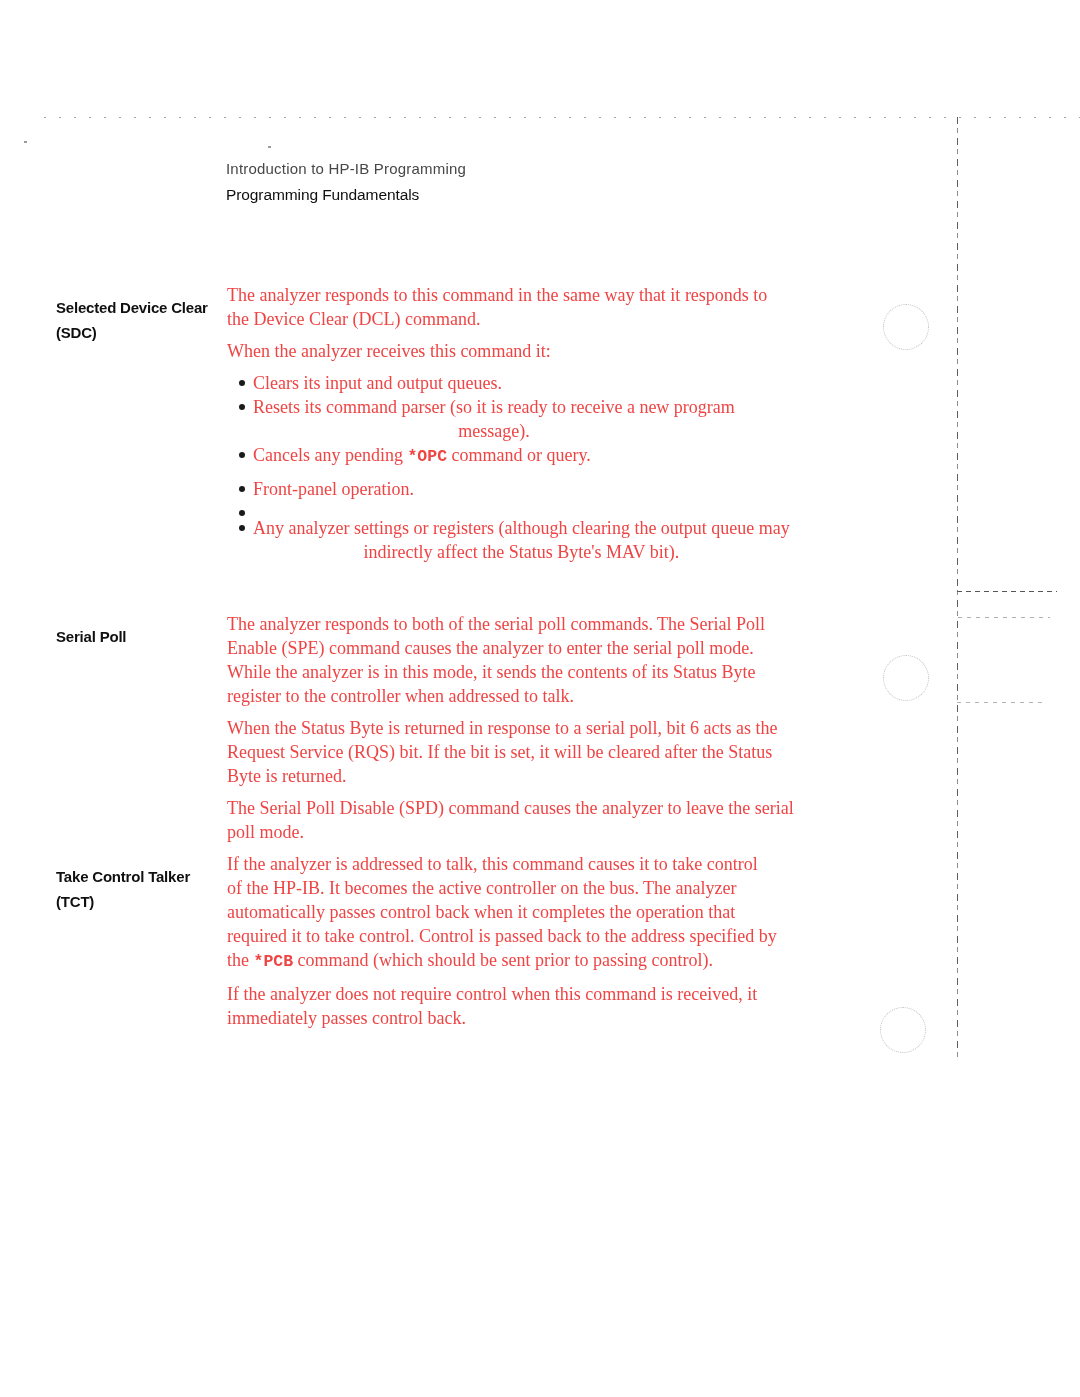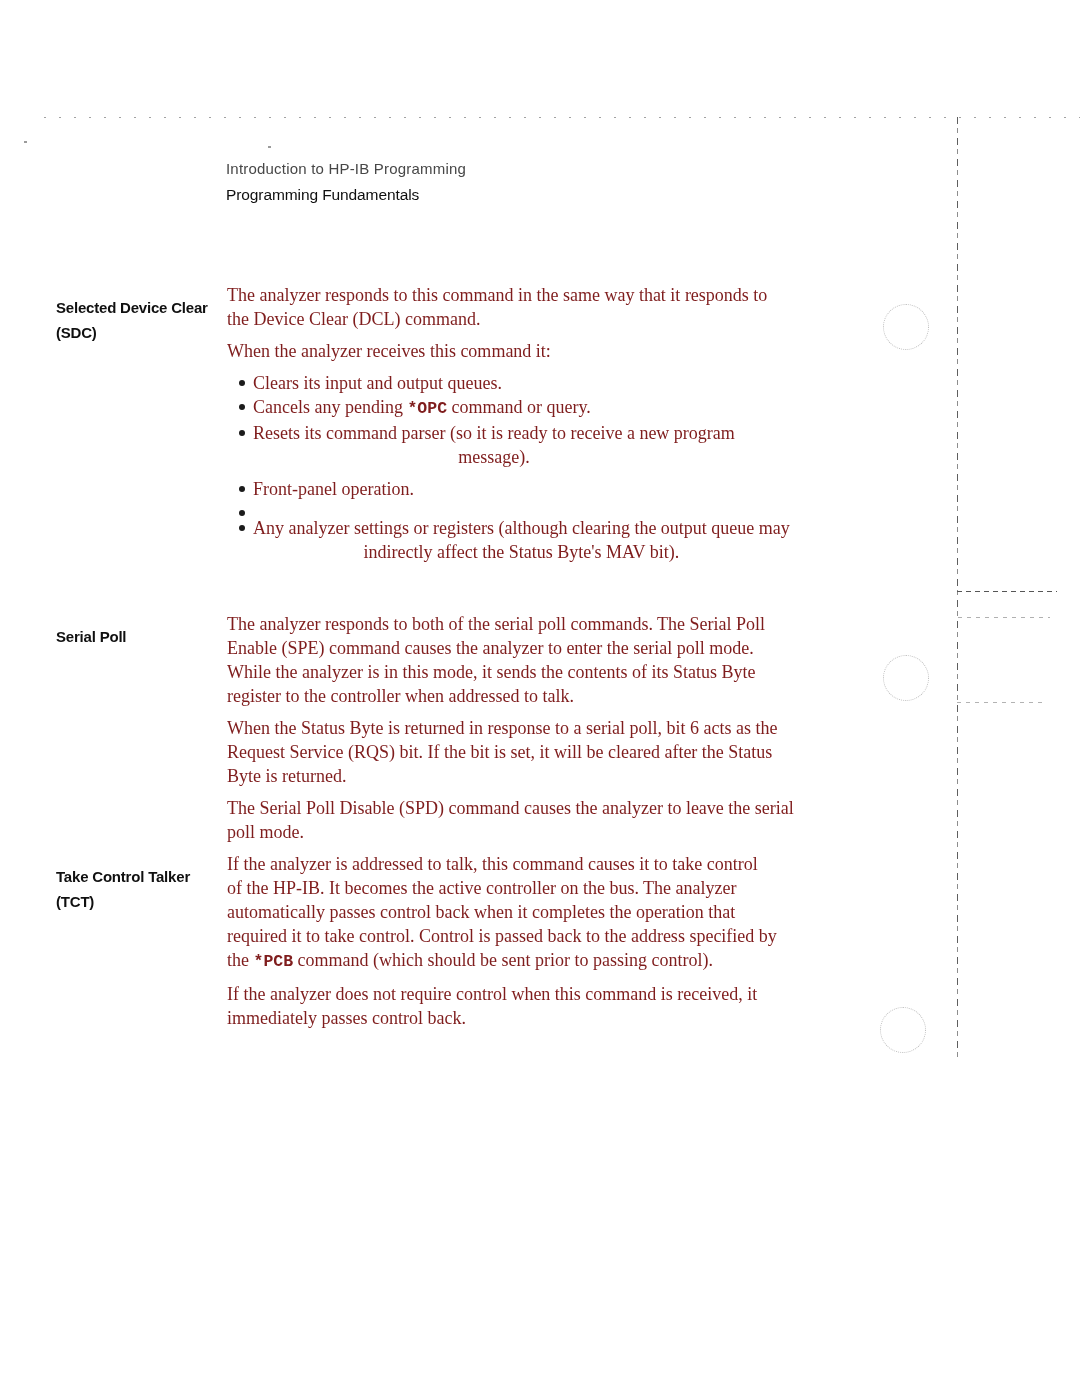--- a/index.html
+++ b/index.html
@@ -14,21 +14,21 @@
   
   .section{position:absolute;left:0;width:100%;}
   .sec-sdc{top:283px;}
   .sec-serial{top:612px;}
   .sec-tct{top:852px;}
   .side-head{
     position:absolute;left:56px;top:12px;margin:0;
     font-family:"Liberation Sans",sans-serif;font-size:15px;font-weight:700;
     color:#101010;letter-spacing:-.2px;line-height:25px;white-space:pre-line;
   }
-  .body-col{margin-left:227px;width:700px;font-size:18px;line-height:24px;color:#7f1d1d;}
+  .body-col{margin-left:227px;width:700px;font-size:18px;line-height:24px;color:#ef4444;}
   .body-col p{margin:0 0 8px 0;white-space:pre-line;}
   .blist{list-style:none;margin:0 0 8px 0;padding:0;}
   .blist li{display:flex;align-items:flex-start;text-align:center;}
   .dot{flex:0 0 auto;width:6px;height:6px;border-radius:50%;background:#1b1b1b;margin:9px 8px 0 12px;}
   .li-text{white-space:pre-line;}
   .code{font-family:"Liberation Mono",monospace;font-weight:700;font-size:16.5px;}
   
   .footer-rule{position:absolute;left:226px;top:1188px;width:632px;height:2px;background:#262626;}
   .page-number{position:absolute;left:227px;top:1194px;font-size:18px;color:#4d7c0f;}
   
@@ -79,26 +79,26 @@
       <p>The analyzer responds to this command in the same way that it responds to
 the Device Clear (DCL) command.</p>
       <p>When the analyzer receives this command it:</p>
       <ul class="blist">
         <li>
           <span class="dot"></span>
           <span class="li-text">Clears its input and output queues.</span>
         </li>
         <li>
           <span class="dot"></span>
-          <span class="li-text"><span>Cancels any pending </span><span class="code">*OPC</span><span> command or query.</span></span>
+          <span class="li-text">Resets its command parser (so it is ready to receive a new program
+message).</span>
         </li>
         <li>
           <span class="dot"></span>
-          <span class="li-text">Resets its command parser (so it is ready to receive a new program
-message).</span>
+          <span class="li-text"><span>Cancels any pending </span><span class="code">*OPC</span><span> command or query.</span></span>
         </li>
       </ul>
       <ul class="blist">
         <li>
           <span class="dot"></span>
           <span class="li-text">Front-panel operation.</span>
         </li>
         <li>
           <span class="dot"></span>
         </li>

